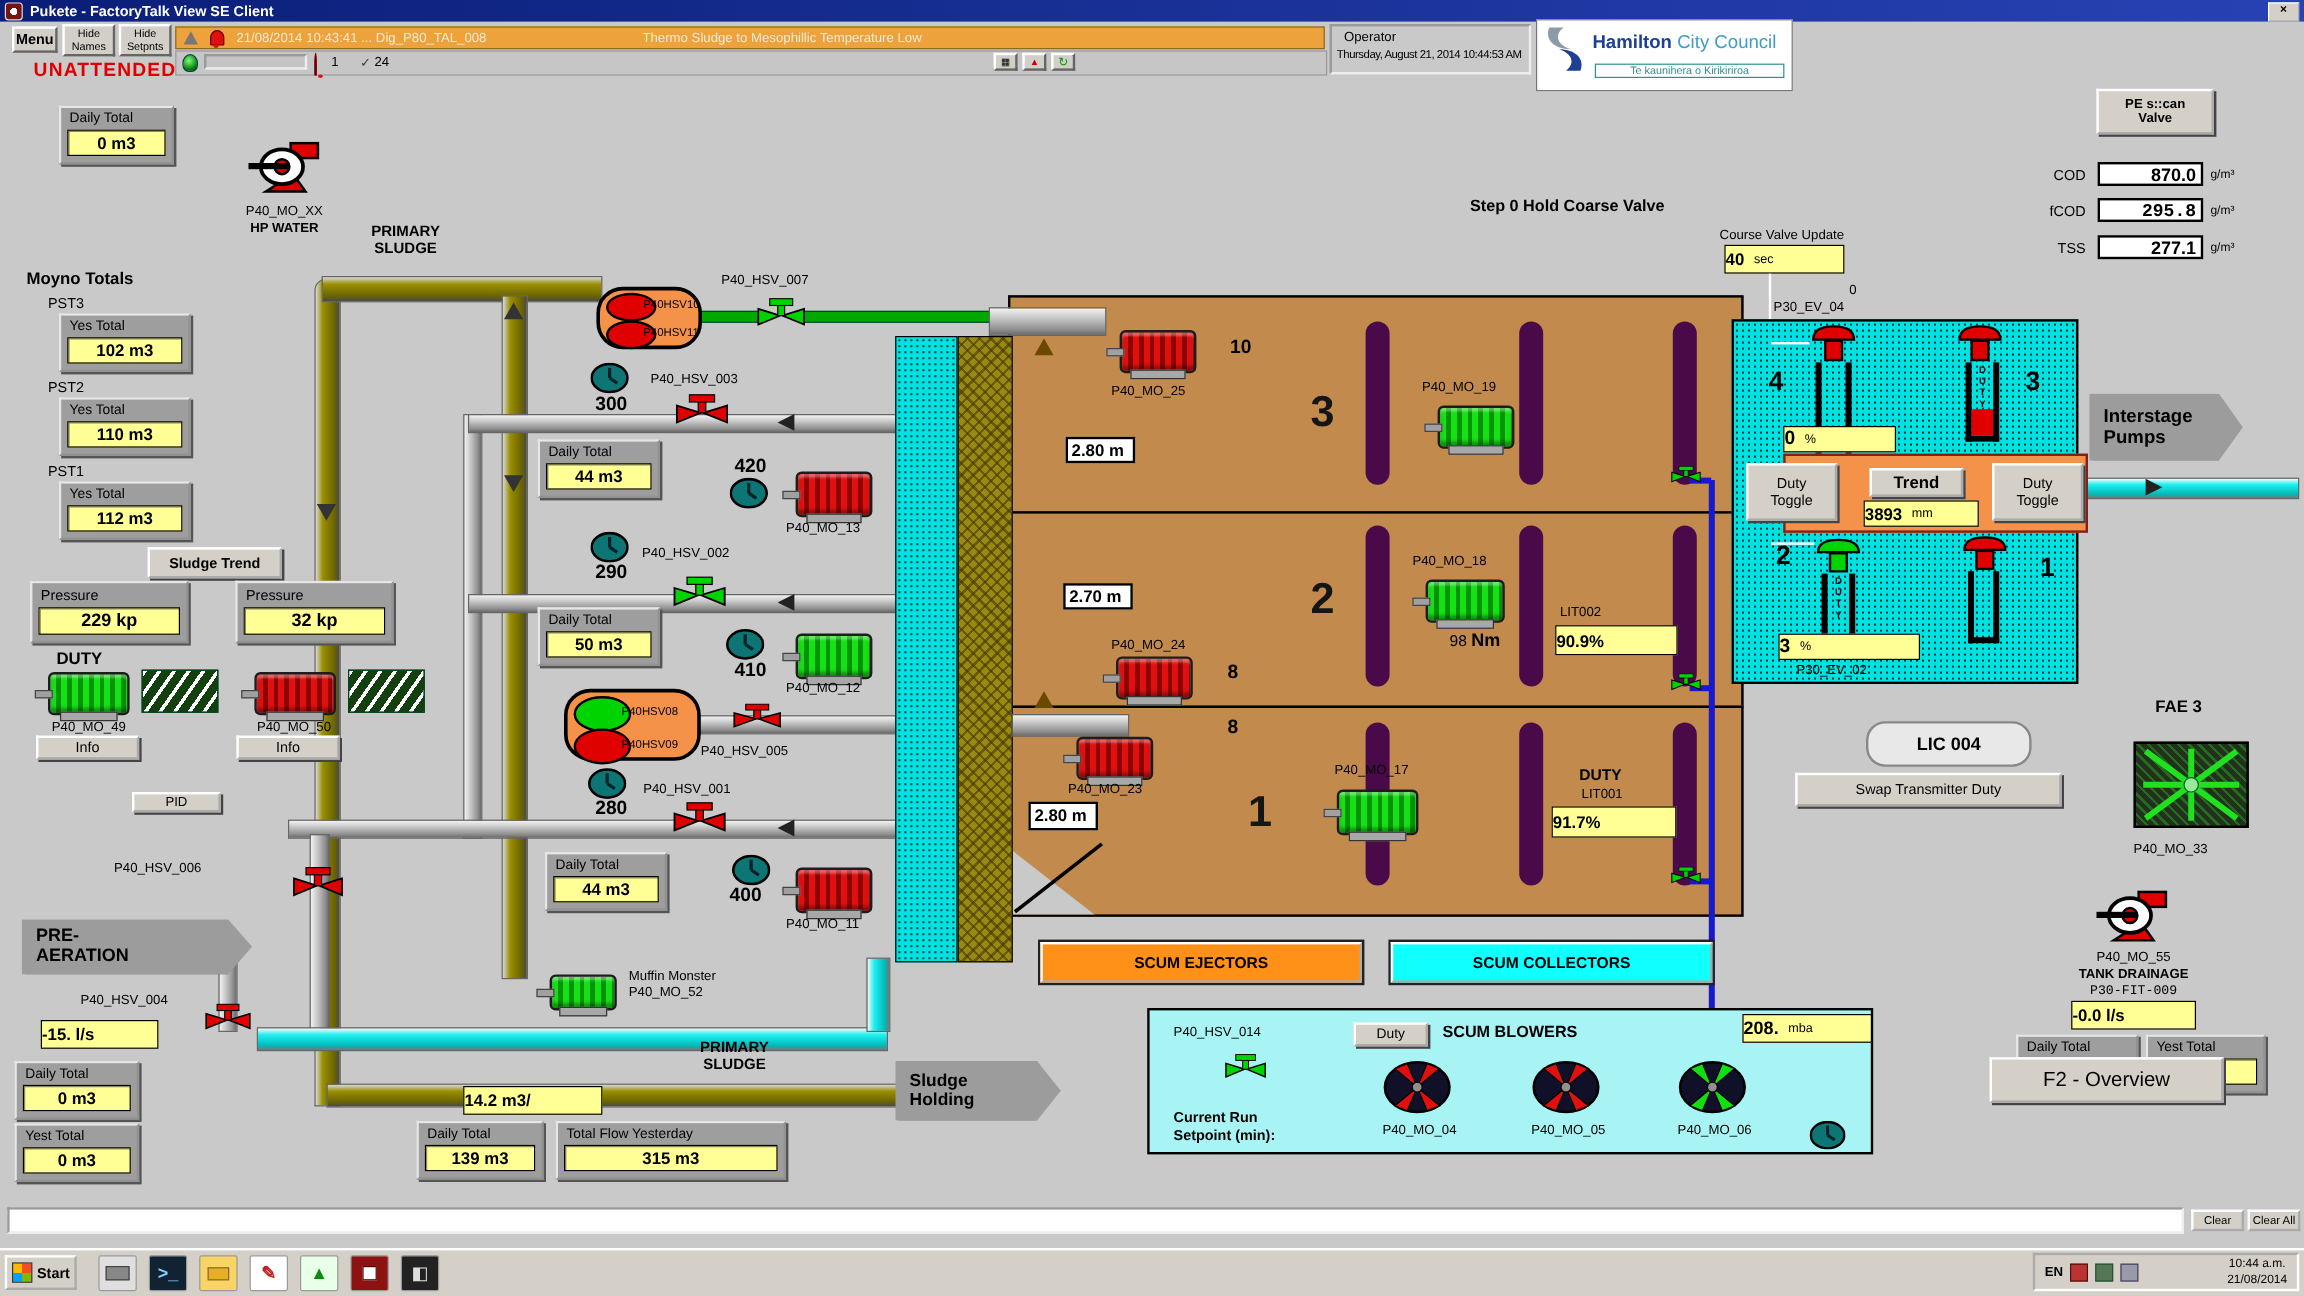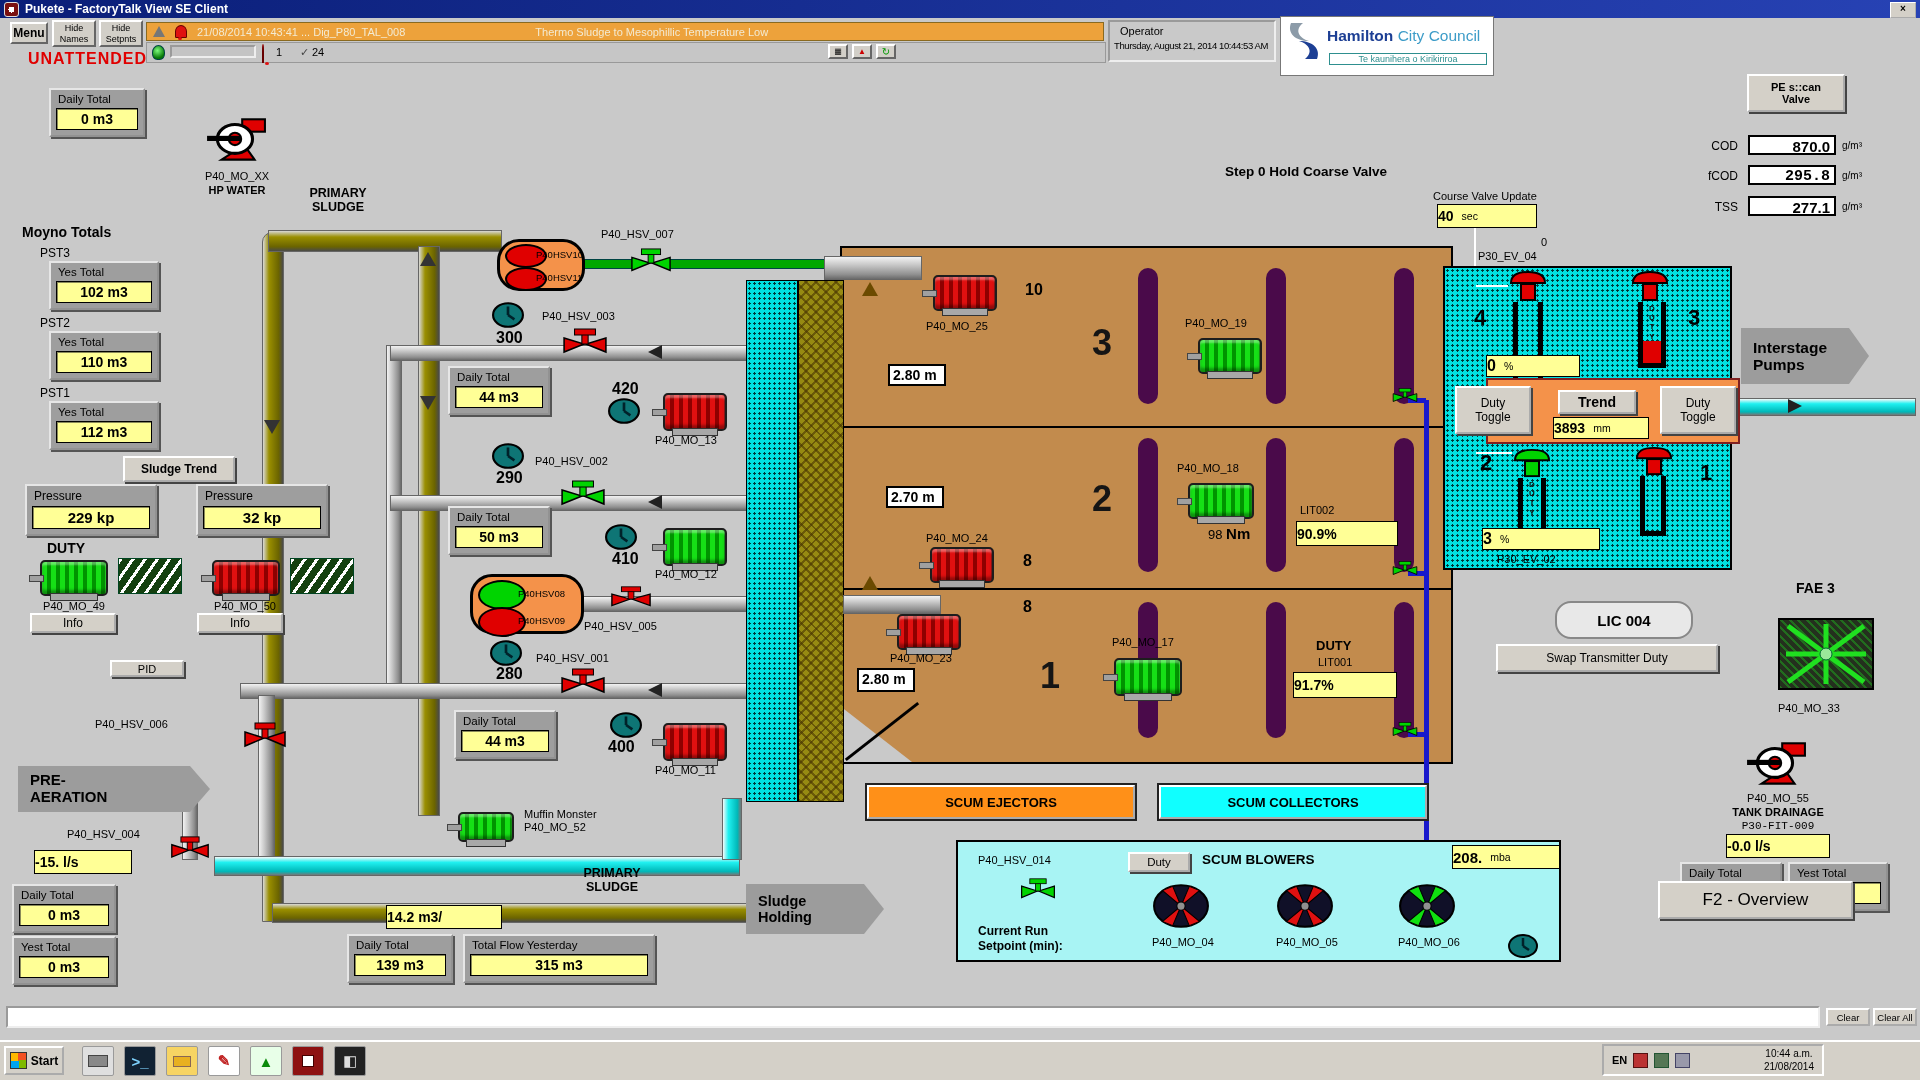--- a/index.html
+++ b/index.html
@@ -660,21 +660,21 @@
   <div class="abs tico" style="left:124px;top:1046px;background:#123;color:#7FD4FF;font-weight:bold;">&gt;_</div>
   <div class="abs tico" style="left:166px;top:1046px;background:#F7D463;">
       <span style="width:16px;height:9px;background:#E8B020;border:1px solid #865;"></span>
     </div>
   <div class="abs tico" style="left:208px;top:1046px;background:#fff;color:#C02020;font-weight:bold;">✎</div>
   <div class="abs tico" style="left:250px;top:1046px;background:#E8FFE8;color:#0A8A0A;font-weight:bold;">▲</div>
   <div class="abs tico" style="left:292px;top:1046px;background:#8E1212;">
       <span style="width:10px;height:10px;background:#fff;border:1px solid #400;"></span>
     </div>
   <div class="abs tico" style="left:334px;top:1046px;background:#222;color:#ddd;">◧</div>
-  <div class="abs tray" style="left:1602px;top:1044px;width:222px;height:32px;">
+  <div class="abs tray" style="left:1694px;top:1044px;width:222px;height:32px;">
     <span class="b" style="font-size:11px;">EN</span>
     <span style="width:13px;height:13px;background:#B33;border:1px solid #511;"></span>
     <span style="width:13px;height:13px;background:#575;border:1px solid #253;"></span>
     <span style="width:13px;height:13px;background:#99A;border:1px solid #446;"></span>
     <span style="margin-left:auto;text-align:center;font-size:10px;line-height:1.35;">
       <span>10:44 a.m.</span><br><span>21/08/2014</span>
     </span>
   </div>
 </div>
 

